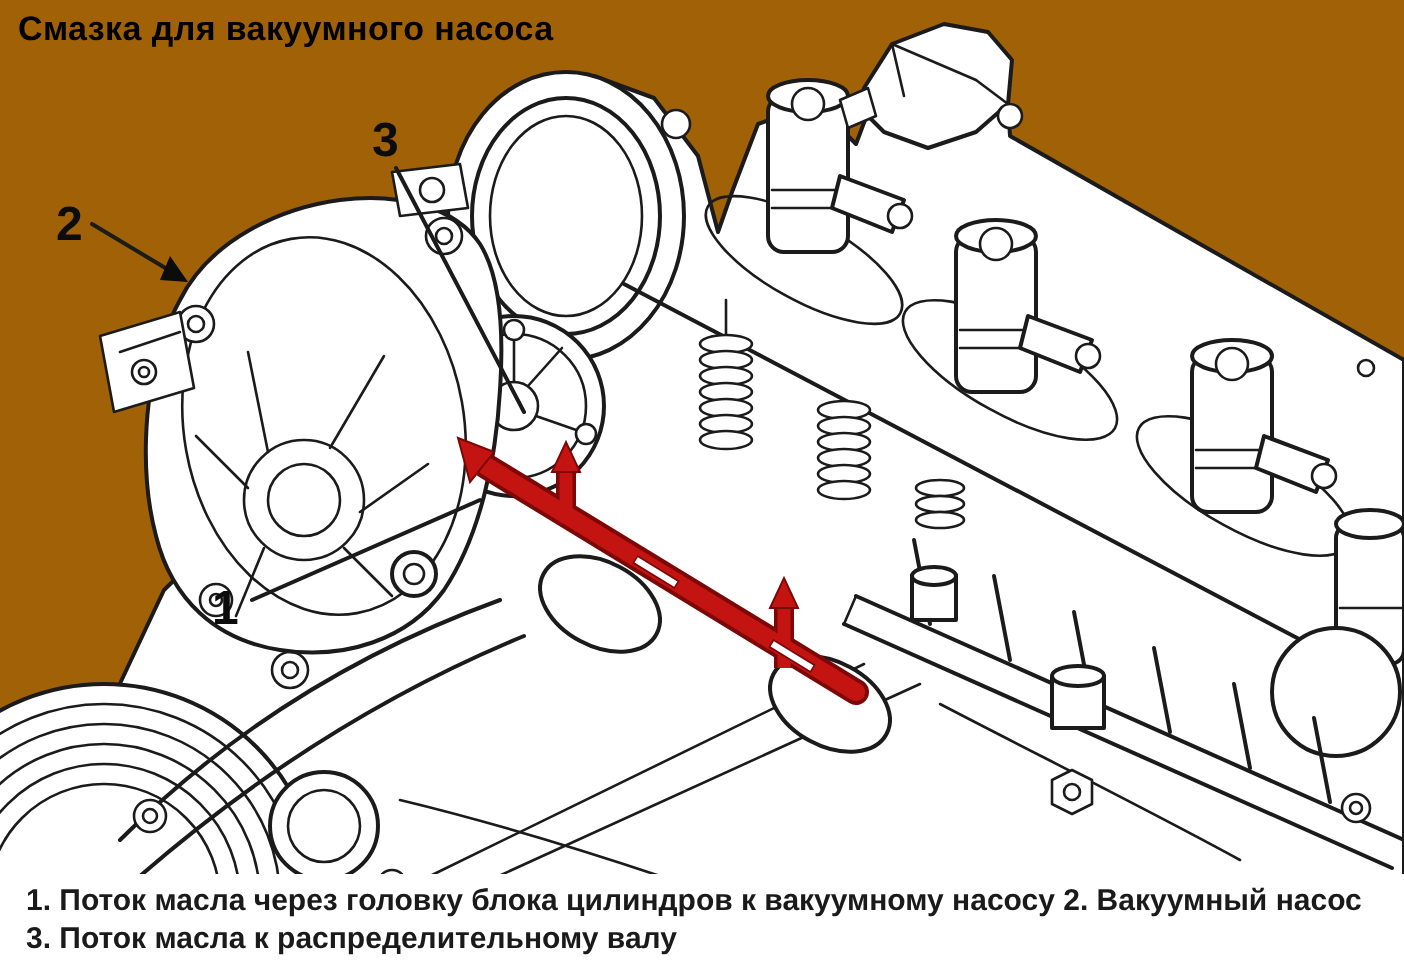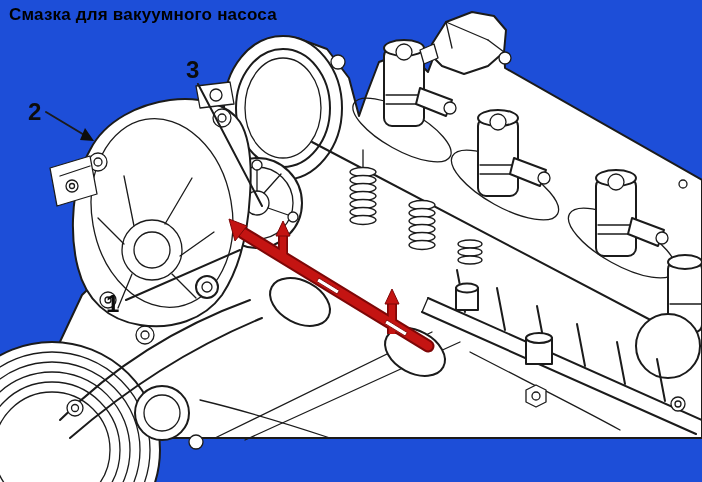--- a/index.html
+++ b/index.html
@@ -1,19 +1,19 @@
 <!DOCTYPE html>
 <html><head>
 <meta charset="utf-8">
 <style>
   html,body{margin:0;padding:0;}
   .stage{
     position:relative;
     width:702px;height:482px;
-    background:#1d4ed8;
+    background:#a16207;
     overflow:hidden;
     font-family:"Liberation Sans", sans-serif;
   }
   .title{
     position:absolute;left:9px;top:5px;
     font-size:17px;font-weight:bold;color:#000;
     letter-spacing:.2px;
     z-index:3;
   }
   .illustration{
@@ -253,13 +253,14 @@
     <g>
       <line class="ln" x1="198" y1="84" x2="262" y2="206"></line>
       <text class="callout-num" x="186" y="78">3</text>
     </g>
     <g>
       <line class="ln" x1="126" y1="300" x2="240" y2="250"></line>
       <text class="callout-num" x="106" y="312">1</text>
     </g>
   </svg>
 
+  <div class="caption">1. Поток масла через головку блока цилиндров к вакуумному насосу 2. Вакуумный насос 3. Поток масла к распределительному валу</div>
 </div>
 
 </body></html>

